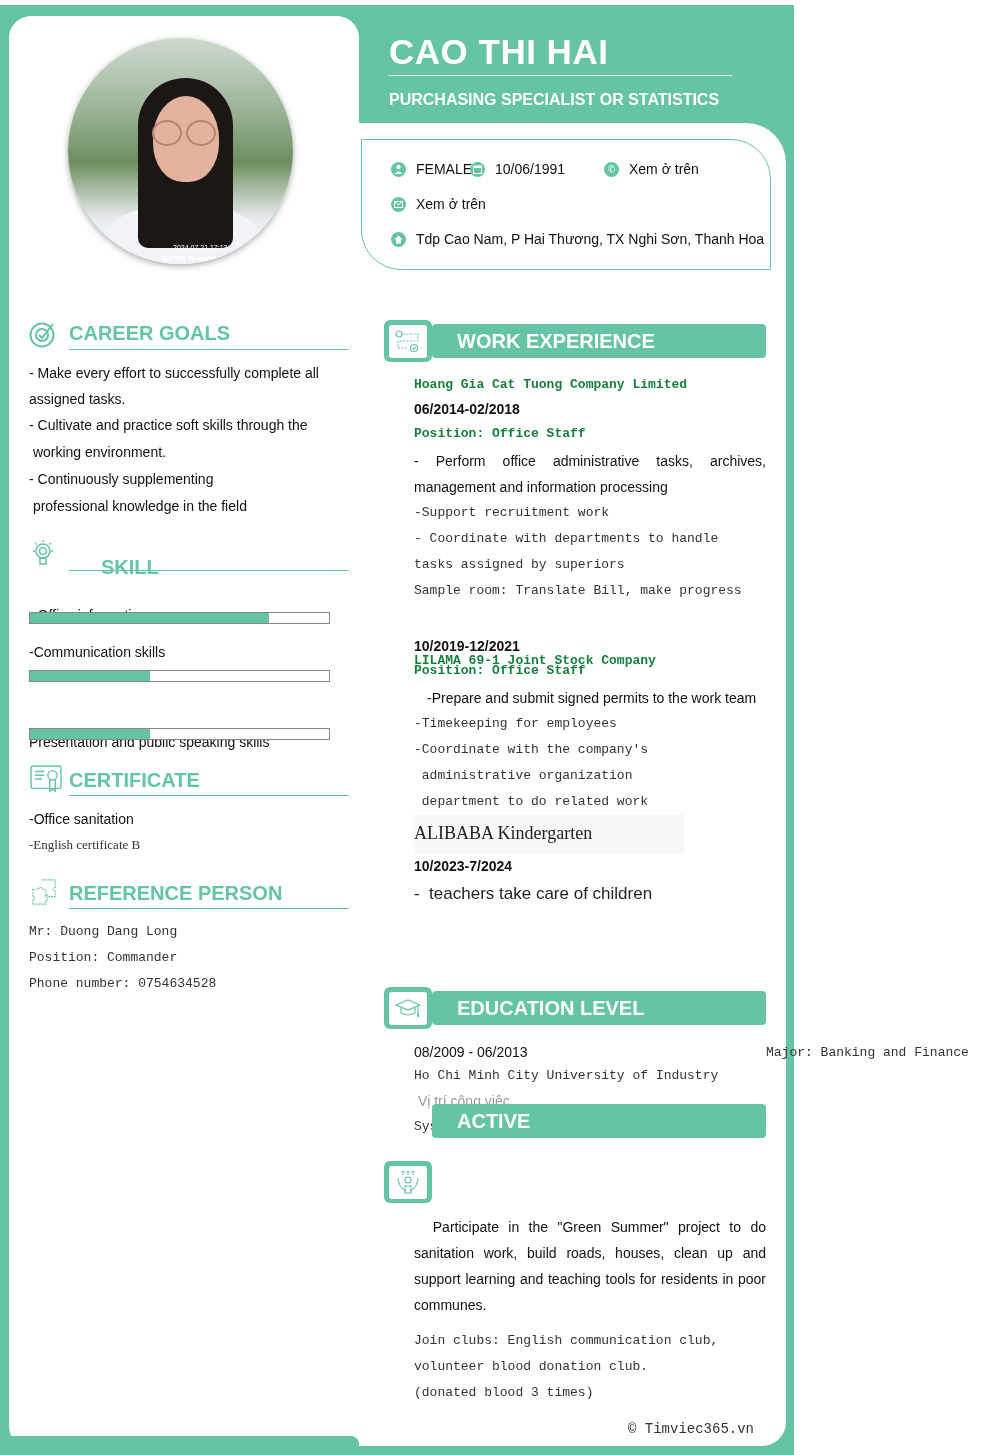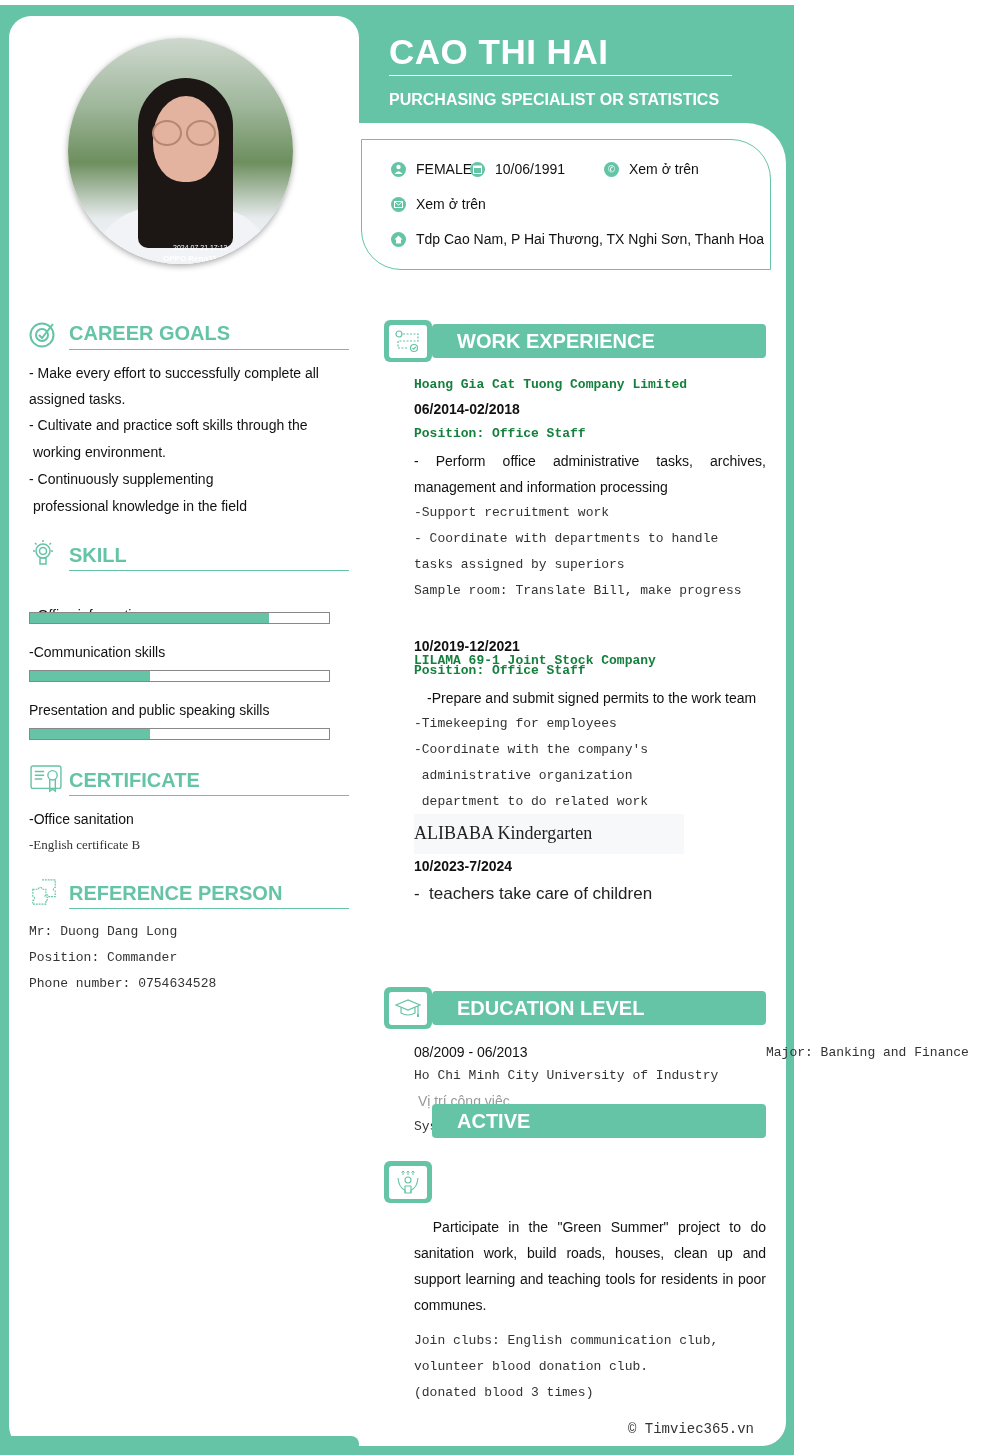--- a/index.html
+++ b/index.html
@@ -130,32 +130,32 @@
 <div class="txt" style="left:29px; top:442px; white-space:pre;"> working environment.</div>
 <div class="txt" style="left:29px; top:469px;">- Continuously supplementing</div>
 <div class="txt" style="left:29px; top:496px; white-space:pre;"> professional knowledge in the field</div>
 
 <svg class="sec-icon" style="top:539px;" viewBox="0 0 28 28">
   <circle cx="14" cy="12" r="7" fill="none" stroke="#65c3a6" stroke-width="1.5"></circle>
   <circle cx="14" cy="12" r="3.5" fill="none" stroke="#65c3a6" stroke-width="1.5"></circle>
   <rect x="11" y="19" width="6" height="6" fill="none" stroke="#65c3a6" stroke-width="1.5"></rect>
   <path d="M14 1 V3 M4 12 H6 M22 12 H24 M6 4 L7.5 5.5 M22 4 L20.5 5.5" stroke="#65c3a6" stroke-width="1.5"></path>
 </svg>
-<div class="sec-title" style="top:544px;">SKILL</div>
+<div class="sec-title" style="top:556px;margin-left:32px;">SKILL</div>
 <div class="sec-rule" style="top:570px;"></div>
 
 <div class="txt" style="left:29px; top:584px;margin-top:21px;">- Office informatics</div>
 <div class="bar" style="top:612px;">
     <div class="fill" style="width:80%;"></div>
   </div>
 <div class="txt" style="left:29px; top:642px;">-Communication skills</div>
 <div class="bar" style="top:670px;">
     <div class="fill" style="width:40%;"></div>
   </div>
-<div class="txt" style="left:29px; top:700px;">Presentation and public speaking skills</div>
+<div class="txt" style="left:29px; top:732px;">Presentation and public speaking skills</div>
 <div class="bar" style="top:728px;">
     <div class="fill" style="width:40%;"></div>
   </div>
 
 <svg class="sec-icon" style="top:765px; width:34px;" viewBox="0 0 34 30">
   <rect x="1" y="1" width="32" height="24" rx="2" fill="none" stroke="#65c3a6" stroke-width="1.5"></rect>
   <path d="M5 7 H15 M5 11 H15 M5 15 H13" stroke="#65c3a6" stroke-width="1.5"></path>
   <circle cx="24" cy="11" r="5" fill="none" stroke="#65c3a6" stroke-width="1.5"></circle>
   <path d="M21 15 V28 L24 26 L27 28 V15" fill="none" stroke="#65c3a6" stroke-width="1.5"></path>
 </svg>

